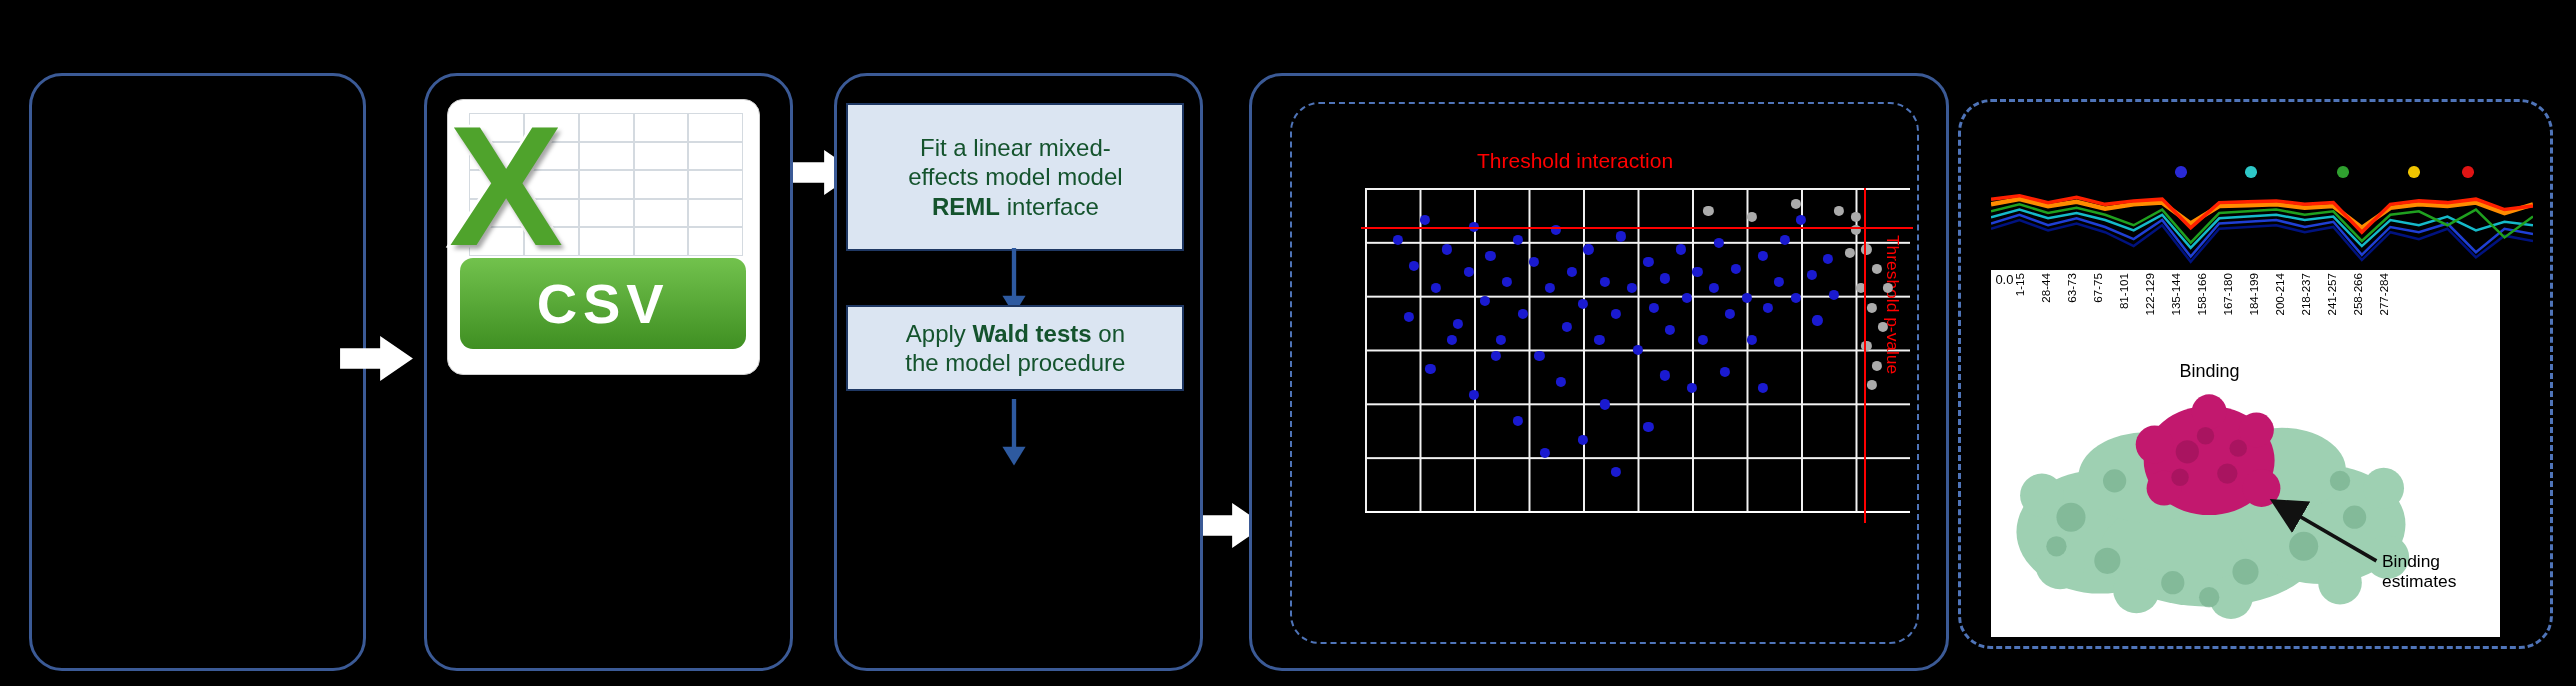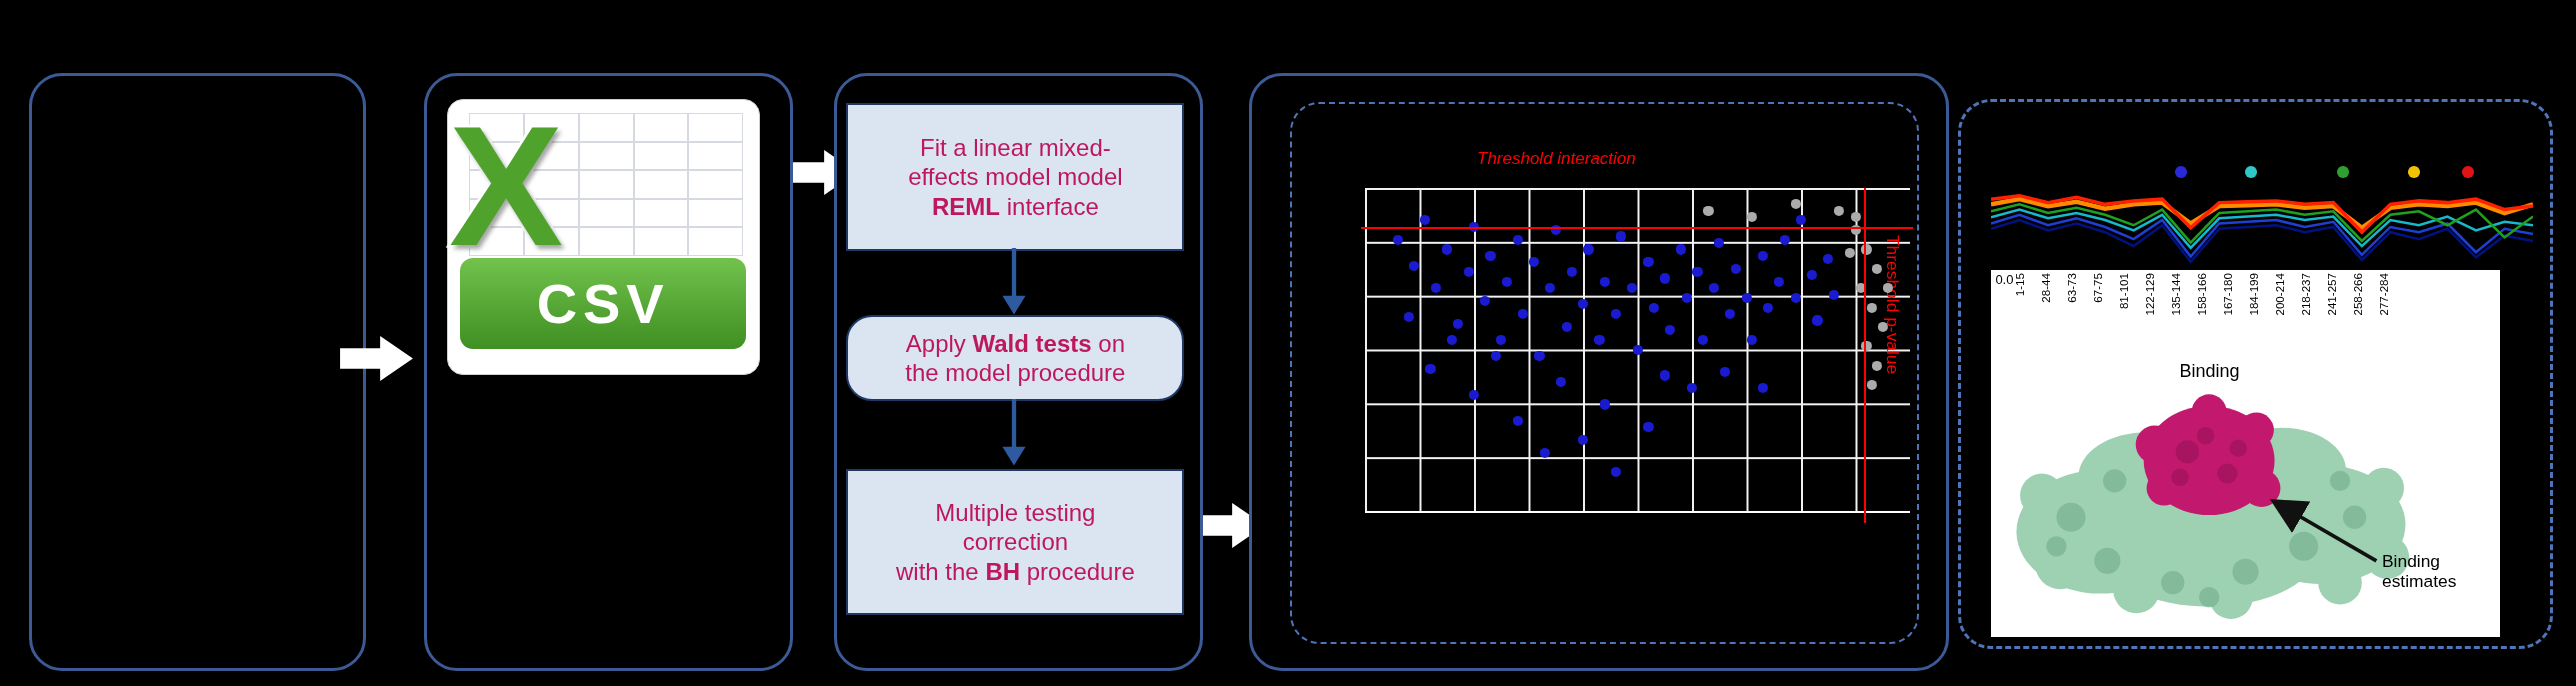--- a/index.html
+++ b/index.html
@@ -28,32 +28,32 @@
   .csv-x{position:absolute; left:1.5px; top:-13px; font-size:171px; font-weight:bold; color:#4fa32c;
     -webkit-text-stroke:5.1px #ffffff; paint-order:stroke; text-shadow:2.9px 3.6px 4.4px rgba(0,0,0,.35);}
   .csv-banner{position:absolute; left:4%; width:92%; top:58%; height:33%;
     background:linear-gradient(#72c24d,#3f8f22); border-radius:13px;
     display:flex; align-items:center; justify-content:center;
     color:#fff; font-weight:bold; font-size:56px; letter-spacing:5.8px;}
 
   
   .wf-box{position:absolute; left:9.4px; width:334px; background:var(--box-fill);
     border:2.2px solid var(--box-border); display:flex; flex-direction:column;
-    align-items:center; justify-content:center; color:#be185d; font-size:24px; line-height:1.22; text-align:center;}
+    align-items:center; justify-content:center; color:#14532d; font-size:24px; line-height:1.22; text-align:center;}
   #wfbox1{top:27px;  height:144px;}
-  #wfbox2{top:239px; height:82px;border-radius:26px;}
+  #wfbox2{top:229px; height:82px;}
   #wfbox3{top:393px; height:142px;}
   .varrow{position:absolute; left:161px; width:32px; height:68px;}
   #varrowA{top:172px;}
   #varrowB{top:323px;}
 
   
   .dashed-inner{position:absolute; left:38px; top:26px; width:625px; height:538px;
     border:2.9px dashed var(--dashed-border); border-radius:29px;}
-  .scatter-title{position:absolute; left:185px; top:45px; color:var(--threshold-red); font-size:17px;font-style:italic;}
+  .scatter-title{position:absolute; left:185px; top:45px; color:var(--threshold-red); font-size:21px;}
   .scatter-plot{position:absolute; left:73px; top:84px; width:545px; height:323px;
     border-bottom:2.2px solid #fff;
     background-image:
       linear-gradient(to right, var(--grid-line) 0 1.5px, transparent 1.5px),
       linear-gradient(to bottom, var(--grid-line) 0 1.5px, transparent 1.5px);
     background-size:10% 100%, 100% 16.667%;}
   .hline{position:absolute; left:-4.4px; right:-2.9px; height:2.2px; background:var(--threshold-red); z-index:3;}
   .vline{position:absolute; top:0; bottom:-11.6px; width:2.2px; background:var(--threshold-red); z-index:3;}
   .dot{position:absolute; width:10.2px; height:10.2px; border-radius:50%; transform:translate(-50%,-50%); z-index:2;}
   .dot.blue{background:var(--scatter-dot-blue);}
@@ -136,25 +136,20 @@
     <polygon points="6,66 38,66 22,92" fill="var(--arrow-blue)"></polygon>
   </svg>
   <div class="wf-box" id="wfbox2">
     <div class="wf-line"><span>Apply </span><b>Wald tests</b><span> on</span></div>
     <div class="wf-line">the model procedure</div>
   </div>
   <svg class="varrow" id="varrowB" viewBox="0 0 44 94">
     <line x1="22" y1="0" x2="22" y2="68" stroke="var(--arrow-blue)" stroke-width="6"></line>
     <polygon points="6,66 38,66 22,92" fill="var(--arrow-blue)"></polygon>
   </svg>
-  <div class="wf-box" id="wfbox3">
-    <div class="wf-line">Multiple testing</div>
-    <div class="wf-line">correction</div>
-    <div class="wf-line"><span>with the </span><b>BH</b><span> procedure</span></div>
-  </div>
 </div>
 
 <div class="panel" id="panel4">
   <div class="dashed-inner">
     <div class="scatter-title">Threshold interaction</div>
     <div class="scatter-plot" id="scatterPlot">
       <div class="hline" id="hline" style="top: 12%;"></div>
       <div class="vline" id="vline" style="left: 91.5%;"></div>
     <div class="dot blue" style="left: 6%; top: 16%;"></div>
         <div class="dot blue" style="left: 9%; top: 24%;"></div>

